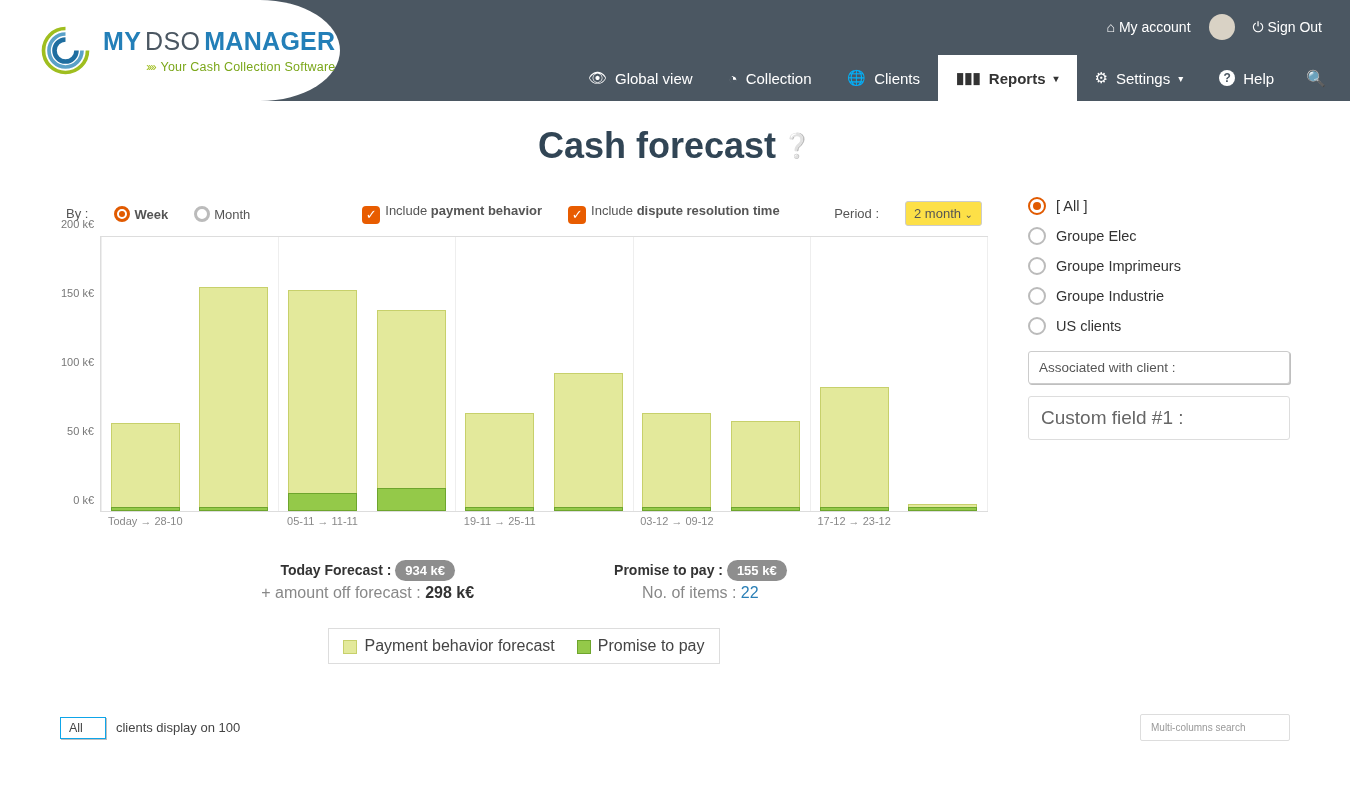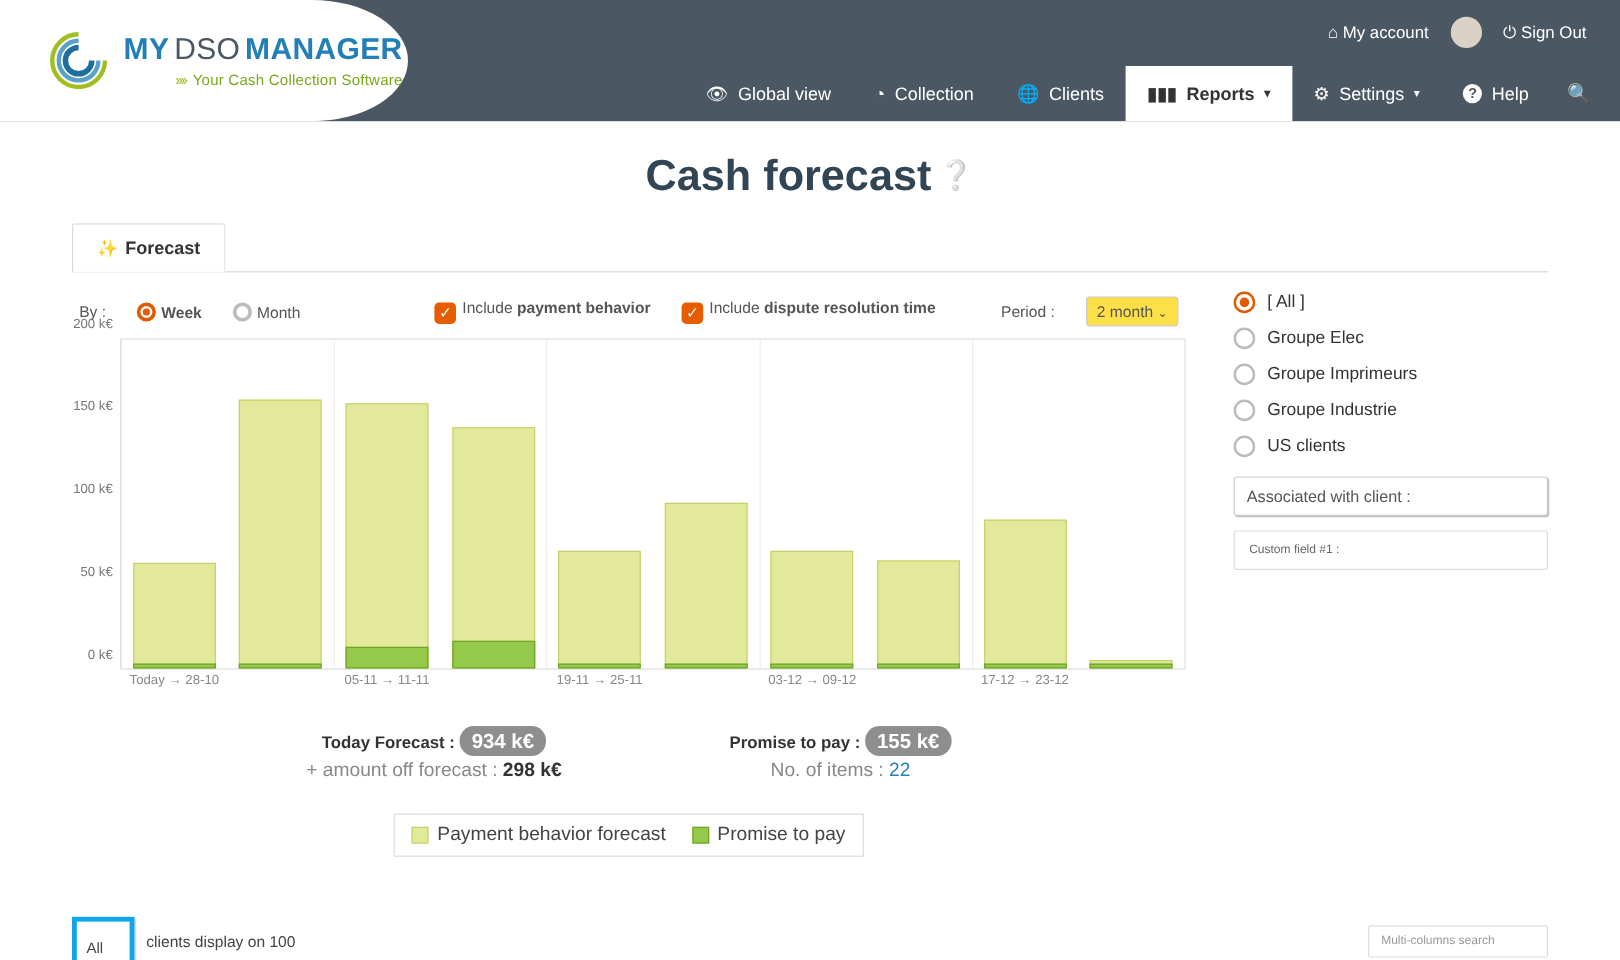--- a/index.html
+++ b/index.html
@@ -45,42 +45,42 @@
   .y-tick { position:absolute; right:6px; font-size:11px; color:#777; transform:translateY(-50%);}
   .plot { position:absolute; left:0; right:0; top:0; bottom:14px; border:1px solid #ddd; }
   .grid-v { position:absolute; top:0; bottom:0; width:1px; background:#eee;}
   .bar-group { position:absolute; bottom:0; width:60px;}
   .bar-total { position:absolute; bottom:0; left:0; right:0; background:#e3e99b; border:1px solid #c7d06b;}
   .bar-promise { position:absolute; bottom:0; left:0; right:0; background:#94c949; border:1px solid #6ea52d;}
   .x-tick { position:absolute; bottom:-16px; font-size:11px; color:#888; transform:translateX(-50%); white-space:nowrap;}
 
   .summary { display:flex; gap:140px; justify-content:center; margin-top:36px; font-size:14px; color:#555;}
   .summary .lbl { font-weight:700; color:#333;}
-  .pill { background:#8e8e8e; color:#fff; border-radius:12px; padding:3px 10px; font-size:17px; font-weight:700;}
+  .pill { background:#8e8e8e; color:#fff; border-radius:12px; padding:3px 10px; font-size:13px; font-weight:700;}
   .sub { color:#888; font-size:16px; margin-top:6px;}
   .sub .num { color:#333; font-weight:700;}
   .link { color:#2a7fb6;}
 
   .legend-box { border:1px solid #ddd; margin:26px auto 0; width:fit-content; padding:8px 14px; display:flex; gap:22px; font-size:16px; color:#444; align-items:center;}
   .sw { width:14px; height:14px; border:1px solid #c7d06b; background:#e3e99b; display:inline-block; vertical-align:-3px; margin-right:7px;}
   .sw.green { background:#94c949; border-color:#6ea52d;}
 
   .right h3 { color:#2a7fb6; font-size:19px; font-weight:400; margin-bottom:12px;}
   .ext-ic { font-size:12px; color:#9bb; margin-left:6px;}
   .gr-list { list-style:none; }
   .gr-list li { display:flex; align-items:center; gap:10px; padding:6px 0; font-size:14.5px; color:#333;}
   .rb { width:18px; height:18px; border-radius:50%; border:2px solid #bbb; display:inline-block; position:relative;}
   .rb.on { border-color:#e15a00;}
   .rb.on::after { content:""; position:absolute; inset:3px; border-radius:50%; background:#e15a00;}
   .sel { width:100%; border:1px solid #ccc; border-radius:3px; padding:8px 10px; font-size:13.5px; color:#555; margin-top:10px; background:#fff; box-shadow: 1px 1px 0 #888 inset, 0 0 0 transparent; box-shadow: 1px 1px 0 rgba(0,0,0,.25);}
   .sel.first { margin-top:70px;}
-  .field-box { width:100%; border:1px solid #ddd; border-radius:3px; padding:10px 12px; font-size:10px; color:#666; margin-top:12px;}
+  .field-box { width:100%; border:1px solid #ddd; border-radius:3px; padding:10px 12px; font-size:19px; color:#666; margin-top:12px;}
 
   .bottom-row { display:flex; align-items:center; gap:10px; margin-top:50px; font-size:13px; color:#444;}
-  .mini-sel { border:4px solid #0ea5e9; padding:15px 22px 3px 8px; font-size:12.5px; background:#fff; box-shadow:1px 1px 0 rgba(0,0,0,.25);}
+  .mini-sel { border:1px solid #0ea5e9; padding:3px 22px 3px 8px; font-size:12.5px; background:#fff; box-shadow:1px 1px 0 rgba(0,0,0,.25);}
   .search-box { margin-left:auto; border:1px solid #ddd; border-radius:2px; padding:7px 10px; width:150px; font-size:10px; color:#999;}
 
   table.dt { width:100%; margin-top:14px; border-collapse:collapse; font-size:13.5px;}
   table.dt th { text-align:left; font-weight:700; color:#333; padding:10px 8px 0; vertical-align:top; position:relative;}
 </style>
 </head>
 <body>
 
 <div class="topbar">
   <div class="logo-area">
@@ -134,23 +134,20 @@
       </div>
     <div class="nav-search">
         <span>🔍</span>
       </div>
   </div>
 </div>
 
 <div class="page">
   <h1 class="title"><span>Cash forecast</span><span class="help-ic">❔</span></h1>
 
-  <div class="tabbar">
-    <div class="tab"><span class="wand">✨</span><span>Forecast</span></div>
-  </div>
 
   <div class="layout">
     <div class="left">
       <div class="controls-row">
         <span>By :</span>
         <span><span class="radio-dot checked"></span><b>Week</b></span>
         <span><span class="radio-dot empty"></span><span>Month</span></span>
         <span style="width:60px"></span>
         <span><span class="chk">✓</span><span>Include </span><b>payment behavior</b></span>
         <span><span class="chk">✓</span><span>Include </span><b>dispute resolution time</b></span>

